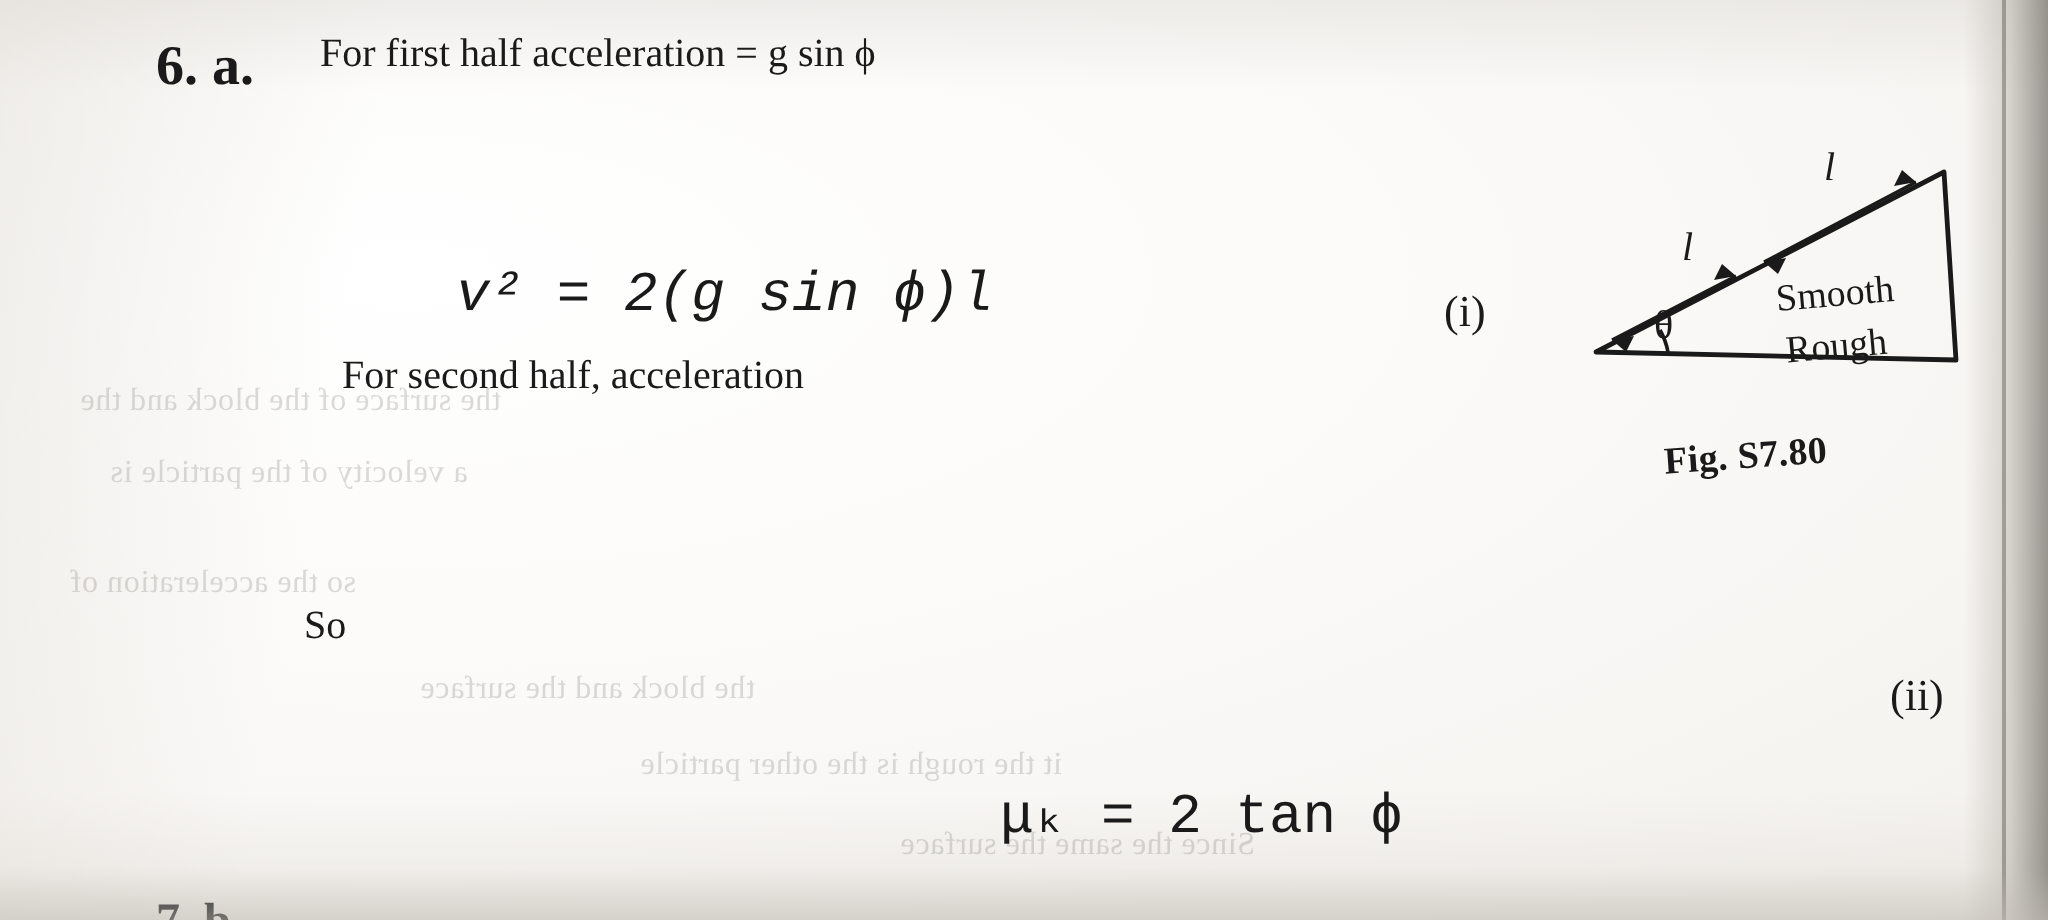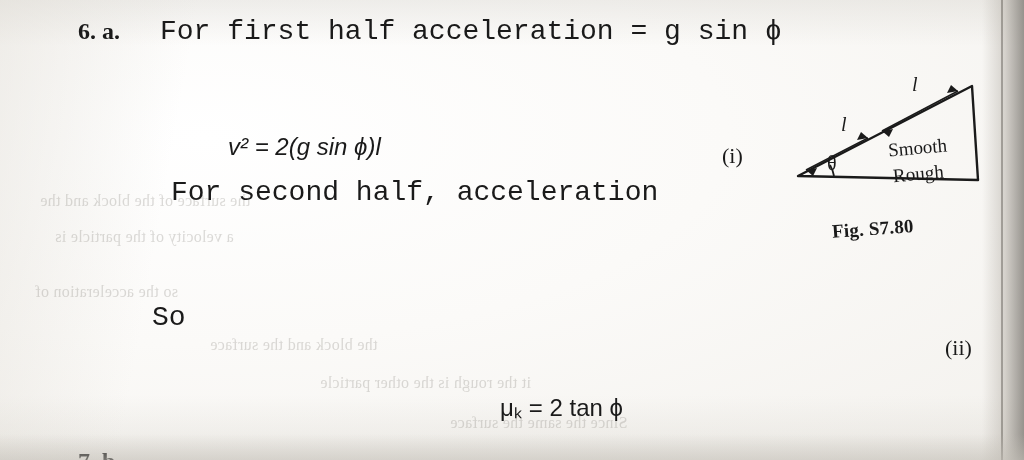--- a/index.html
+++ b/index.html
@@ -82,31 +82,30 @@
   }
 
   .line {
     position: absolute;
     white-space: nowrap;
     font-family: "Liberation Serif", serif;
   }
 
   .item-label {
     font-weight: bold;
-    font-size: 24px;
+    font-size: 28px;
   }
 
   .txt {
+    font-size: 20px;
+  }
+
+  .math {
     font-size: 28px;
     font-family: Liberation Mono, monospace;
-  }
-
-  .math {
-    font-size: 24px;
-    font-family: Liberation Sans, sans-serif;
   }
   .math i, .ital {
     font-style: italic;
   }
   .eqno {
     font-size: 22px;
   }
 
   
   .figure {

